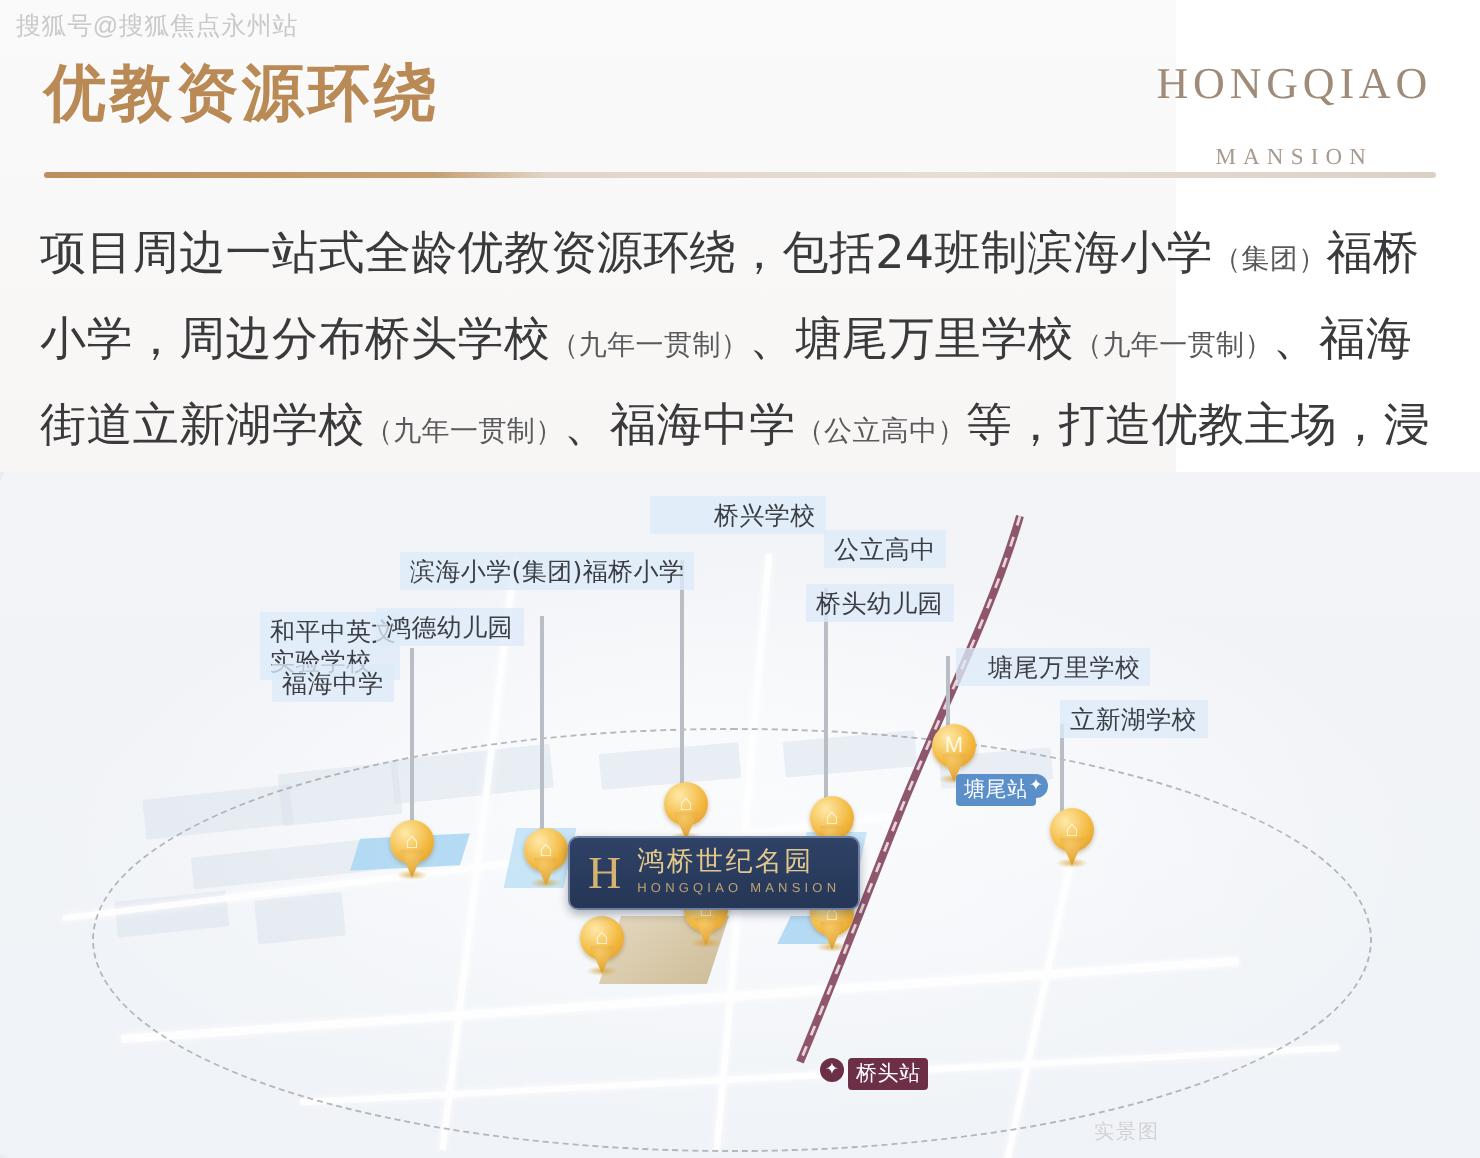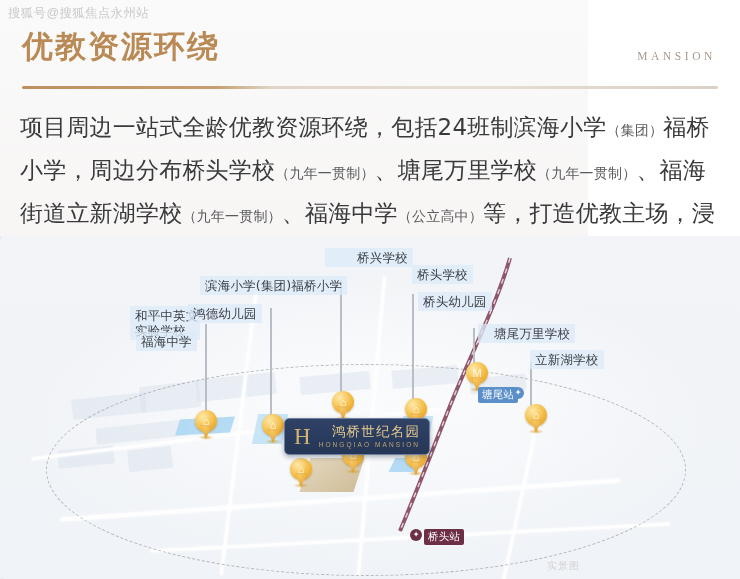--- a/index.html
+++ b/index.html
@@ -151,21 +151,20 @@
   .badge .mark {
     font-family: "Liberation Serif", "DejaVu Serif", serif;
     font-size: 23px; color: #d7b372; line-height: 1;
     letter-spacing: -1px;
     padding: 0 2px;
   }
   .badge .txt .t1 {
     font-size: 13.5px; color: #e3c88c; letter-spacing: 1.2px;
     font-family: "DejaVu Sans", "Liberation Sans", sans-serif;
     line-height: 15px;
-    text-align: right;
   }
   .badge .txt .t2 {
     font-size: 6.5px; color: #bda36f; letter-spacing: 2.1px;
     font-family: "Liberation Sans", sans-serif;
     line-height: 9px; margin-top: 1px;
   }
 
   
   .station {
     position: absolute;
@@ -192,20 +191,21 @@
 </head>
 <body>
 
 <div id="page">
 
   <div class="wm-top">搜狐号@搜狐焦点永州站</div>
 
   <div class="header">
     <div class="h-title">优教资源环绕</div>
     <div class="h-logo">
+      <div class="l1">HONGQIAO</div>
       <div class="l2">MANSION</div>
     </div>
   </div>
   <div class="h-rule"></div>
 
   <div class="para"><span>项目周边一站式全龄优教资源环绕，包括24班制滨海小学</span><span class="sm">（集团）</span><span>福桥小学，周边分布桥头学校</span><span class="sm">（九年一贯制）</span><span>、塘尾万里学校</span><span class="sm">（九年一贯制）</span><span>、福海街道立新湖学校</span><span class="sm">（九年一贯制）</span><span>、福海中学</span><span class="sm">（公立高中）</span><span>等，打造优教主场，浸润书香未来</span></div>
 
   <div class="map">
     <div class="map-base"></div>
 
@@ -247,22 +247,22 @@
     <div class="leader" style="left:473px;top:92px;height:36px;"></div>
     <div class="leader" style="left:530px;top:126px;height:46px;"></div>
 
     <div class="lbl" style="left:130px;top:70px;width:70px;">和平中英文
 实验学校</div>
     <div class="lbl" style="left:136px;top:96px;text-align:center;">福海中学</div>
     <div class="lbl" style="left:188px;top:68px;">鸿德幼儿园</div>
     <div class="lbl" style="left:200px;top:40px;">滨海小学(集团)福桥小学</div>
     <div class="lbl" style="left:325px;top:12px;padding-left:32px;">桥兴学校</div>
 
-    <div class="lbl" style="left:412px;top:29px;">桥头学校</div>
-    <div class="lbl" style="left:418px;top:56px;">桥头幼儿园</div>
+    <div class="lbl" style="left:412px;top:29px;">公立高中</div>
+    <div class="lbl" style="left:403px;top:56px;">桥头幼儿园</div>
     <div class="lbl" style="left:478px;top:88px;padding-left:16px;">塘尾万里学校</div>
     <div class="lbl" style="left:530px;top:114px;">立新湖学校</div>
 
     <div class="pin" style="left:195px;top:174px;">
       <div class="body"></div>
         <div class="tip"></div>
         <div class="base"></div>
       <div class="glyph">⌂</div>
     </div>
     <div class="pin" style="left:262px;top:178px;">

